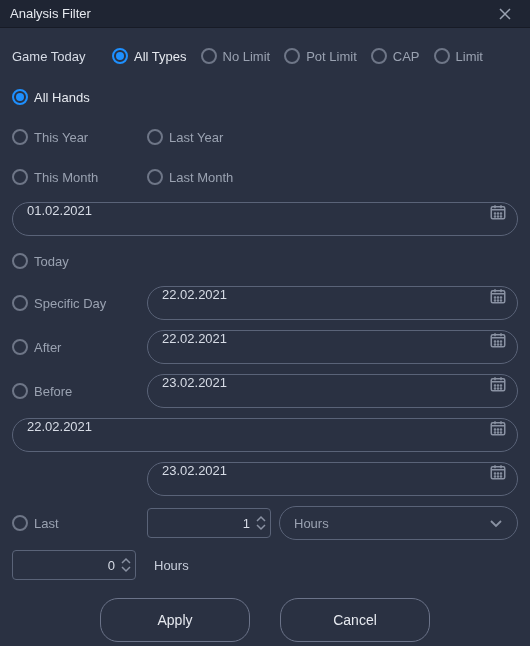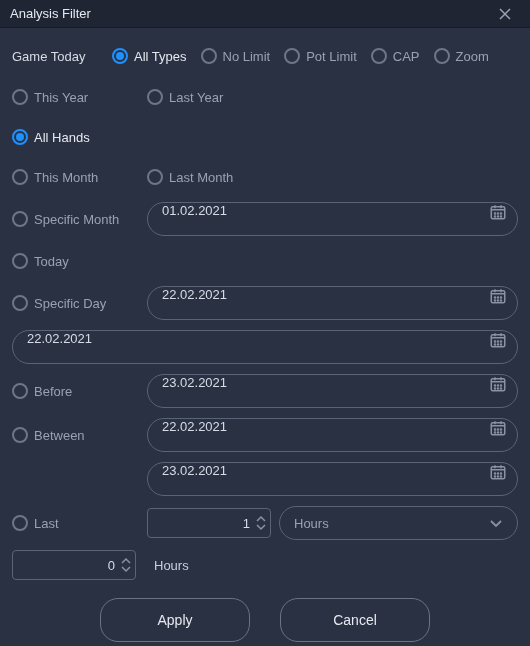--- a/index.html
+++ b/index.html
@@ -207,73 +207,67 @@
       <span class="radio">
         <span class="circle"></span>
         <span class="rlabel">Pot Limit</span>
       </span>
       <span class="radio">
         <span class="circle"></span>
         <span class="rlabel">CAP</span>
       </span>
       <span class="radio">
         <span class="circle"></span>
-        <span class="rlabel">Zoom</span>
+        <span class="rlabel">Limit</span>
       </span>
     </div>
   </div>
 
   <div class="section-gap"></div>
 
   <div class="opts-grid">
 
+    <div class="opt-row">
+      <span class="radio selected">
+        <span class="circle"></span>
+        <span class="rlabel">All Hands</span>
+      </span>
+    </div>
+
     <div class="opt-row two-col">
       <div class="opt-left">
         <span class="radio">
           <span class="circle"></span>
           <span class="rlabel">This Year</span>
         </span>
       </div>
       <div class="opt-right">
         <span class="radio">
           <span class="circle"></span>
           <span class="rlabel">Last Year</span>
         </span>
       </div>
     </div>
 
-    <div class="opt-row">
-      <span class="radio selected">
-        <span class="circle"></span>
-        <span class="rlabel">All Hands</span>
-      </span>
-    </div>
-
     <div class="opt-row two-col">
       <div class="opt-left">
         <span class="radio">
           <span class="circle"></span>
           <span class="rlabel">This Month</span>
         </span>
       </div>
       <div class="opt-right">
         <span class="radio">
           <span class="circle"></span>
           <span class="rlabel">Last Month</span>
         </span>
       </div>
     </div>
 
     <div class="opt-row">
-      <div class="opt-left">
-        <span class="radio">
-          <span class="circle"></span>
-          <span class="rlabel">Specific Month</span>
-        </span>
-      </div>
       <div class="opt-right">
         <div class="date-field">
           <span class="val">01.02.2021</span>
           <span class="cal-icon">
             <svg width="18" height="18" viewBox="0 0 24 24" fill="none" stroke="#8a92a3" stroke-width="2">
                 <rect x="3" y="5" width="18" height="16" rx="2"></rect>
                 <path d="M3 9h18M8 3v4M16 3v4"></path>
                 <circle cx="8" cy="14" r="0.7" fill="#8a92a3"></circle>
                 <circle cx="12" cy="14" r="0.7" fill="#8a92a3"></circle>
                 <circle cx="16" cy="14" r="0.7" fill="#8a92a3"></circle>
@@ -315,20 +309,26 @@
                 <circle cx="8" cy="18" r="0.7" fill="#8a92a3"></circle>
                 <circle cx="12" cy="18" r="0.7" fill="#8a92a3"></circle>
                 <circle cx="16" cy="18" r="0.7" fill="#8a92a3"></circle>
               </svg>
           </span>
         </div>
       </div>
     </div>
 
     <div class="opt-row">
+      <div class="opt-left">
+        <span class="radio">
+          <span class="circle"></span>
+          <span class="rlabel">After</span>
+        </span>
+      </div>
       <div class="opt-right">
         <div class="date-field">
           <span class="val">22.02.2021</span>
           <span class="cal-icon">
             <svg width="18" height="18" viewBox="0 0 24 24" fill="none" stroke="#8a92a3" stroke-width="2">
                 <rect x="3" y="5" width="18" height="16" rx="2"></rect>
                 <path d="M3 9h18M8 3v4M16 3v4"></path>
                 <circle cx="8" cy="14" r="0.7" fill="#8a92a3"></circle>
                 <circle cx="12" cy="14" r="0.7" fill="#8a92a3"></circle>
                 <circle cx="16" cy="14" r="0.7" fill="#8a92a3"></circle>
@@ -361,26 +361,20 @@
                 <circle cx="8" cy="18" r="0.7" fill="#8a92a3"></circle>
                 <circle cx="12" cy="18" r="0.7" fill="#8a92a3"></circle>
                 <circle cx="16" cy="18" r="0.7" fill="#8a92a3"></circle>
               </svg>
           </span>
         </div>
       </div>
     </div>
 
     <div class="opt-row">
-      <div class="opt-left">
-        <span class="radio">
-          <span class="circle"></span>
-          <span class="rlabel">Between</span>
-        </span>
-      </div>
       <div class="opt-right">
         <div class="date-field">
           <span class="val">22.02.2021</span>
           <span class="cal-icon">
             <svg width="18" height="18" viewBox="0 0 24 24" fill="none" stroke="#8a92a3" stroke-width="2">
                 <rect x="3" y="5" width="18" height="16" rx="2"></rect>
                 <path d="M3 9h18M8 3v4M16 3v4"></path>
                 <circle cx="8" cy="14" r="0.7" fill="#8a92a3"></circle>
                 <circle cx="12" cy="14" r="0.7" fill="#8a92a3"></circle>
                 <circle cx="16" cy="14" r="0.7" fill="#8a92a3"></circle>

